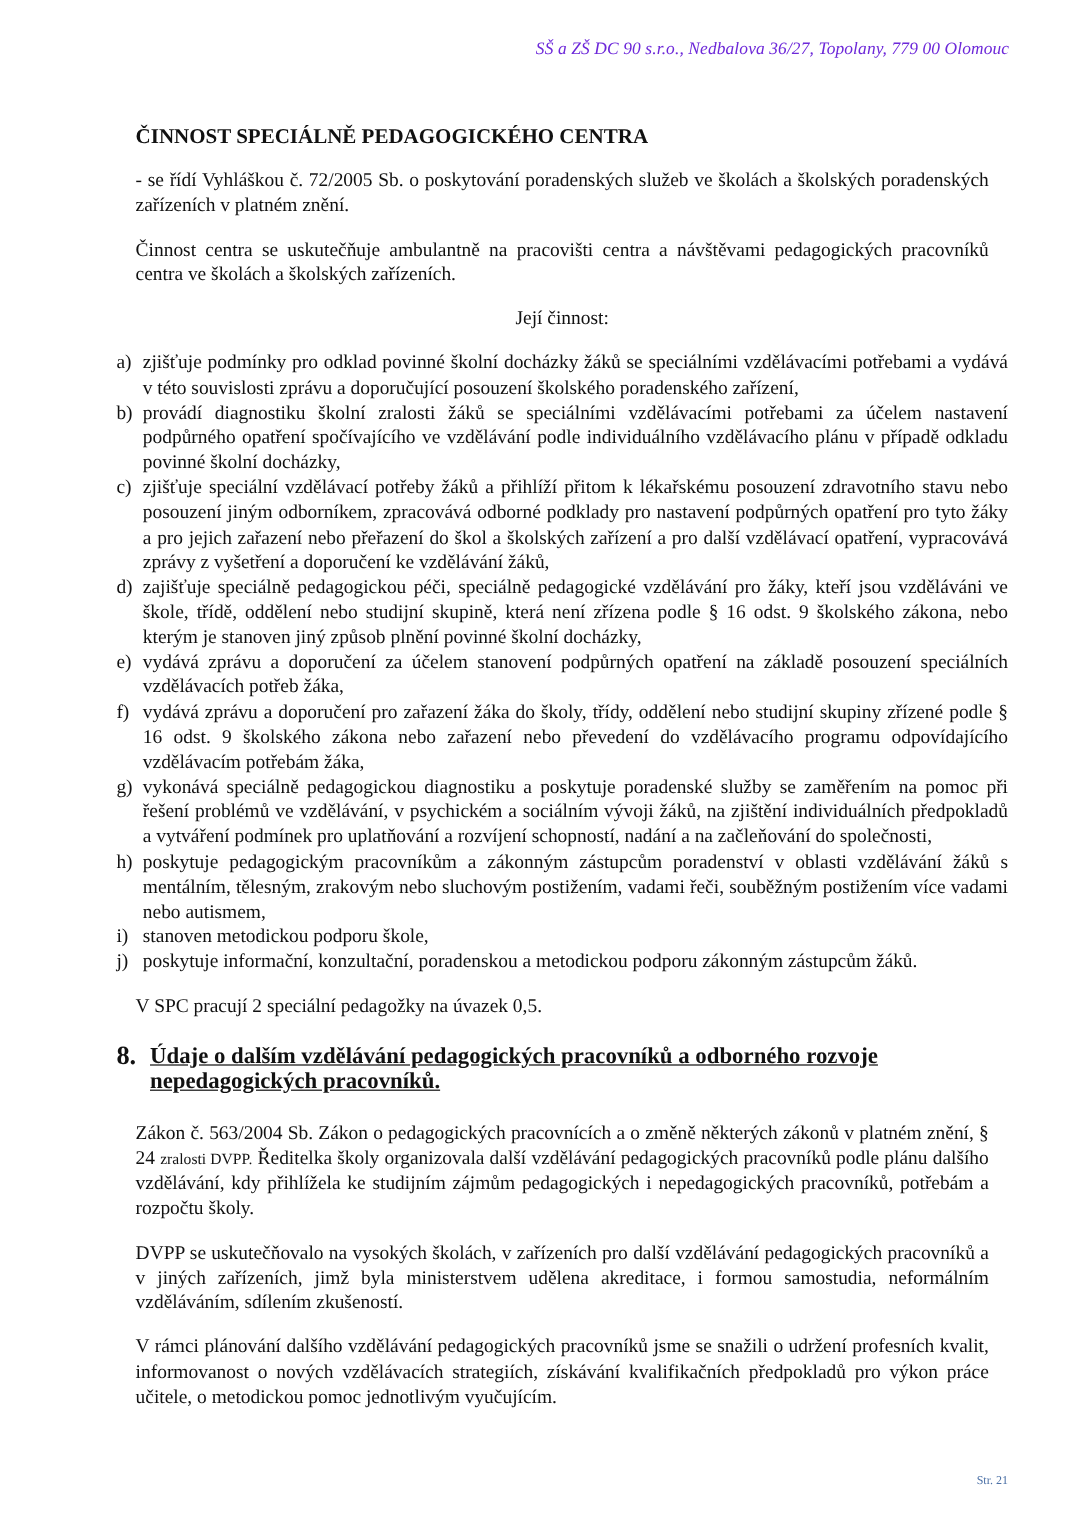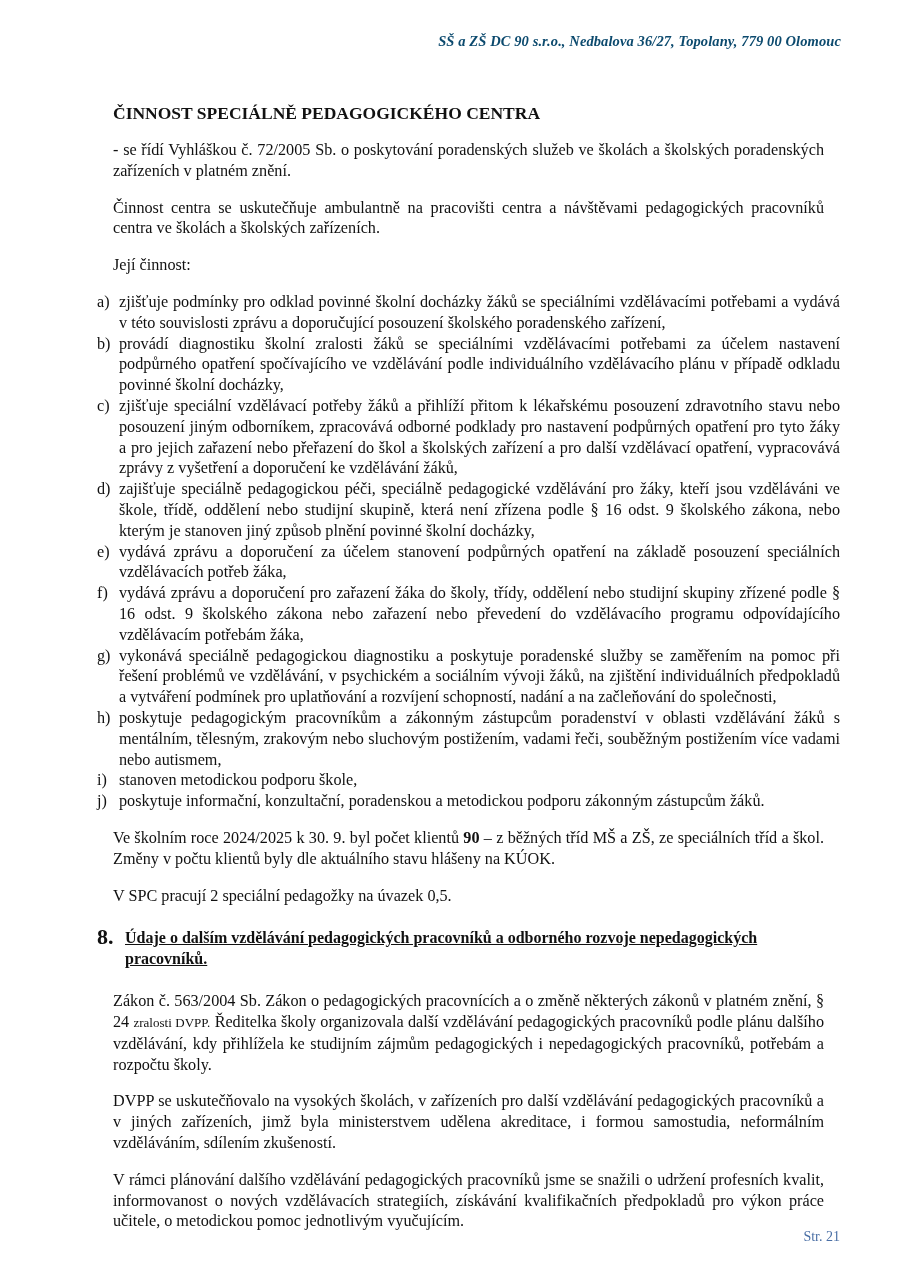--- a/index.html
+++ b/index.html
@@ -1,57 +1,56 @@
 <!DOCTYPE html>
 <html><head>
 <meta charset="utf-8">
 <style>
   html, body { margin: 0; padding: 0; background: #ffffff; }
   body { width: 905px; height: 1280px; position: relative; overflow: hidden;
          font-family: "Liberation Serif", "DejaVu Serif", serif; color: #111; }
   .header { position: absolute; top: 33px; right: 64px; font-style: italic;
-            font-size: 14.5px; color: #0c4a6e; letter-spacing: 0.1px; font-weight: bold; }
+            font-size: 14.5px; color: #6d28d9; letter-spacing: 0.1px; }
   .content { position: absolute; left: 97px; top: 86px; width: 743px;
              font-size: 16.2px; line-height: 20.8px; text-align: justify; }
   .content p { margin: 16px; }
   .h1 { font-weight: bold; font-size: 17.5px; line-height: 22px; margin: 0; text-align: left; }
   ol.items { list-style: none; margin: 0; padding: 0; }
   ol.items li { position: relative; padding-left: 22px; }
   ol.items li .lbl { position: absolute; left: 0; top: 0; }
   .sec-title { display: flex; margin-top: 19px; margin-bottom: 22px; }
   .sec-num { font-weight: bold; font-size: 22px; line-height: 24px; width: 28px; flex: none; }
-  .sec-text { font-weight: bold; font-size: 16px; line-height: 21px; text-decoration: underline;
+  .sec-text { font-weight: bold; font-size: 19px; line-height: 21px; text-decoration: underline;
               text-align: left; width: 660px; padding-top: 2px; }
   .small { font-size: 13px; }
-  .pagenum { position: absolute; right: 65px; top: 1229px; font-size: 14px; color: #4a6fa5; }
+  .pagenum { position: absolute; right: 65px; top: 1229px; font-size: 10px; color: #4a6fa5; }
   b.num { font-weight: bold; }
 </style>
 </head>
 <body>
 
 <div class="header">SŠ a ZŠ DC 90 s.r.o., Nedbalova 36/27, Topolany, 779 00 Olomouc</div>
 
 <div class="content">
   <p class="h1">ČINNOST SPECIÁLNĚ PEDAGOGICKÉHO CENTRA</p>
   <p>- se řídí Vyhláškou č. 72/2005 Sb. o poskytování poradenských služeb ve školách a školských poradenských zařízeních v platném znění.</p>
   <p>Činnost centra se uskutečňuje ambulantně na pracovišti centra a návštěvami pedagogických pracovníků centra ve školách a školských zařízeních.</p>
-  <p style="text-align:left">Její činnost:</p>
+  <p style="text-align:center">Její činnost:</p>
   <ol class="items">
     <li><span class="lbl">a)</span><span>zjišťuje podmínky pro odklad povinné školní docházky žáků se speciálními vzdělávacími potřebami a vydává v této souvislosti zprávu a doporučující posouzení školského poradenského zařízení,</span></li>
     <li><span class="lbl">b)</span><span>provádí diagnostiku školní zralosti žáků se speciálními vzdělávacími potřebami za účelem nastavení podpůrného opatření spočívajícího ve vzdělávání podle individuálního vzdělávacího plánu v případě odkladu povinné školní docházky,</span></li>
     <li><span class="lbl">c)</span><span>zjišťuje speciální vzdělávací potřeby žáků a přihlíží přitom k lékařskému posouzení zdravotního stavu nebo posouzení jiným odborníkem, zpracovává odborné podklady pro nastavení podpůrných opatření pro tyto žáky a pro jejich zařazení nebo přeřazení do škol a školských zařízení a pro další vzdělávací opatření, vypracovává zprávy z vyšetření a doporučení ke vzdělávání žáků,</span></li>
     <li><span class="lbl">d)</span><span>zajišťuje speciálně pedagogickou péči, speciálně pedagogické vzdělávání pro žáky, kteří jsou vzděláváni ve škole, třídě, oddělení nebo studijní skupině, která není zřízena podle § 16 odst. 9 školského zákona, nebo kterým je stanoven jiný způsob plnění povinné školní docházky,</span></li>
     <li><span class="lbl">e)</span><span>vydává zprávu a doporučení za účelem stanovení podpůrných opatření na základě posouzení speciálních vzdělávacích potřeb žáka,</span></li>
     <li><span class="lbl">f)</span><span>vydává zprávu a doporučení pro zařazení žáka do školy, třídy, oddělení nebo studijní skupiny zřízené podle § 16 odst. 9 školského zákona nebo zařazení nebo převedení do vzdělávacího programu odpovídajícího vzdělávacím potřebám žáka,</span></li>
     <li><span class="lbl">g)</span><span>vykonává speciálně pedagogickou diagnostiku a poskytuje poradenské služby se zaměřením na pomoc při řešení problémů ve vzdělávání, v psychickém a sociálním vývoji žáků, na zjištění individuálních předpokladů a vytváření podmínek pro uplatňování a rozvíjení schopností, nadání a na začleňování do společnosti,</span></li>
     <li><span class="lbl">h)</span><span>poskytuje pedagogickým pracovníkům a zákonným zástupcům poradenství v oblasti vzdělávání žáků s mentálním, tělesným, zrakovým nebo sluchovým postižením, vadami řeči, souběžným postižením více vadami nebo autismem,</span></li>
     <li><span class="lbl">i)</span><span>stanoven metodickou podporu škole,</span></li>
     <li><span class="lbl">j)</span><span>poskytuje informační, konzultační, poradenskou a metodickou podporu zákonným zástupcům žáků.</span></li>
   </ol>
-  <p><span>Ve školním roce 2024/2025 k 30. 9. byl počet klientů </span><b class="num">90</b><span> – z běžných tříd MŠ a ZŠ, ze speciálních tříd a škol.  Změny v počtu klientů byly dle aktuálního stavu hlášeny na KÚOK.</span></p>
   <p>V SPC pracují 2 speciální pedagožky na úvazek 0,5.</p>
 
   <div class="sec-title">
     <span class="sec-num">8.</span>
     <span class="sec-text">Údaje o dalším vzdělávání pedagogických pracovníků a odborného rozvoje nepedagogických pracovníků.</span>
   </div>
 
   <p><span>Zákon č. 563/2004 Sb. Zákon o pedagogických pracovnících a o změně některých zákonů v platném znění, § 24 </span><span class="small">zralosti DVPP.</span><span> Ředitelka školy organizovala další vzdělávání pedagogických pracovníků podle plánu dalšího vzdělávání, kdy přihlížela ke studijním zájmům pedagogických i nepedagogických pracovníků, potřebám a rozpočtu školy.</span></p>
   <p>DVPP se uskutečňovalo na vysokých školách, v zařízeních pro další vzdělávání pedagogických pracovníků a v jiných zařízeních, jimž byla ministerstvem udělena akreditace, i formou samostudia, neformálním vzděláváním, sdílením zkušeností.</p>
   <p>V rámci plánování dalšího vzdělávání pedagogických pracovníků jsme se snažili o udržení profesních kvalit, informovanost o nových vzdělávacích strategiích, získávání kvalifikačních předpokladů pro výkon práce učitele, o metodickou pomoc jednotlivým vyučujícím.</p>

